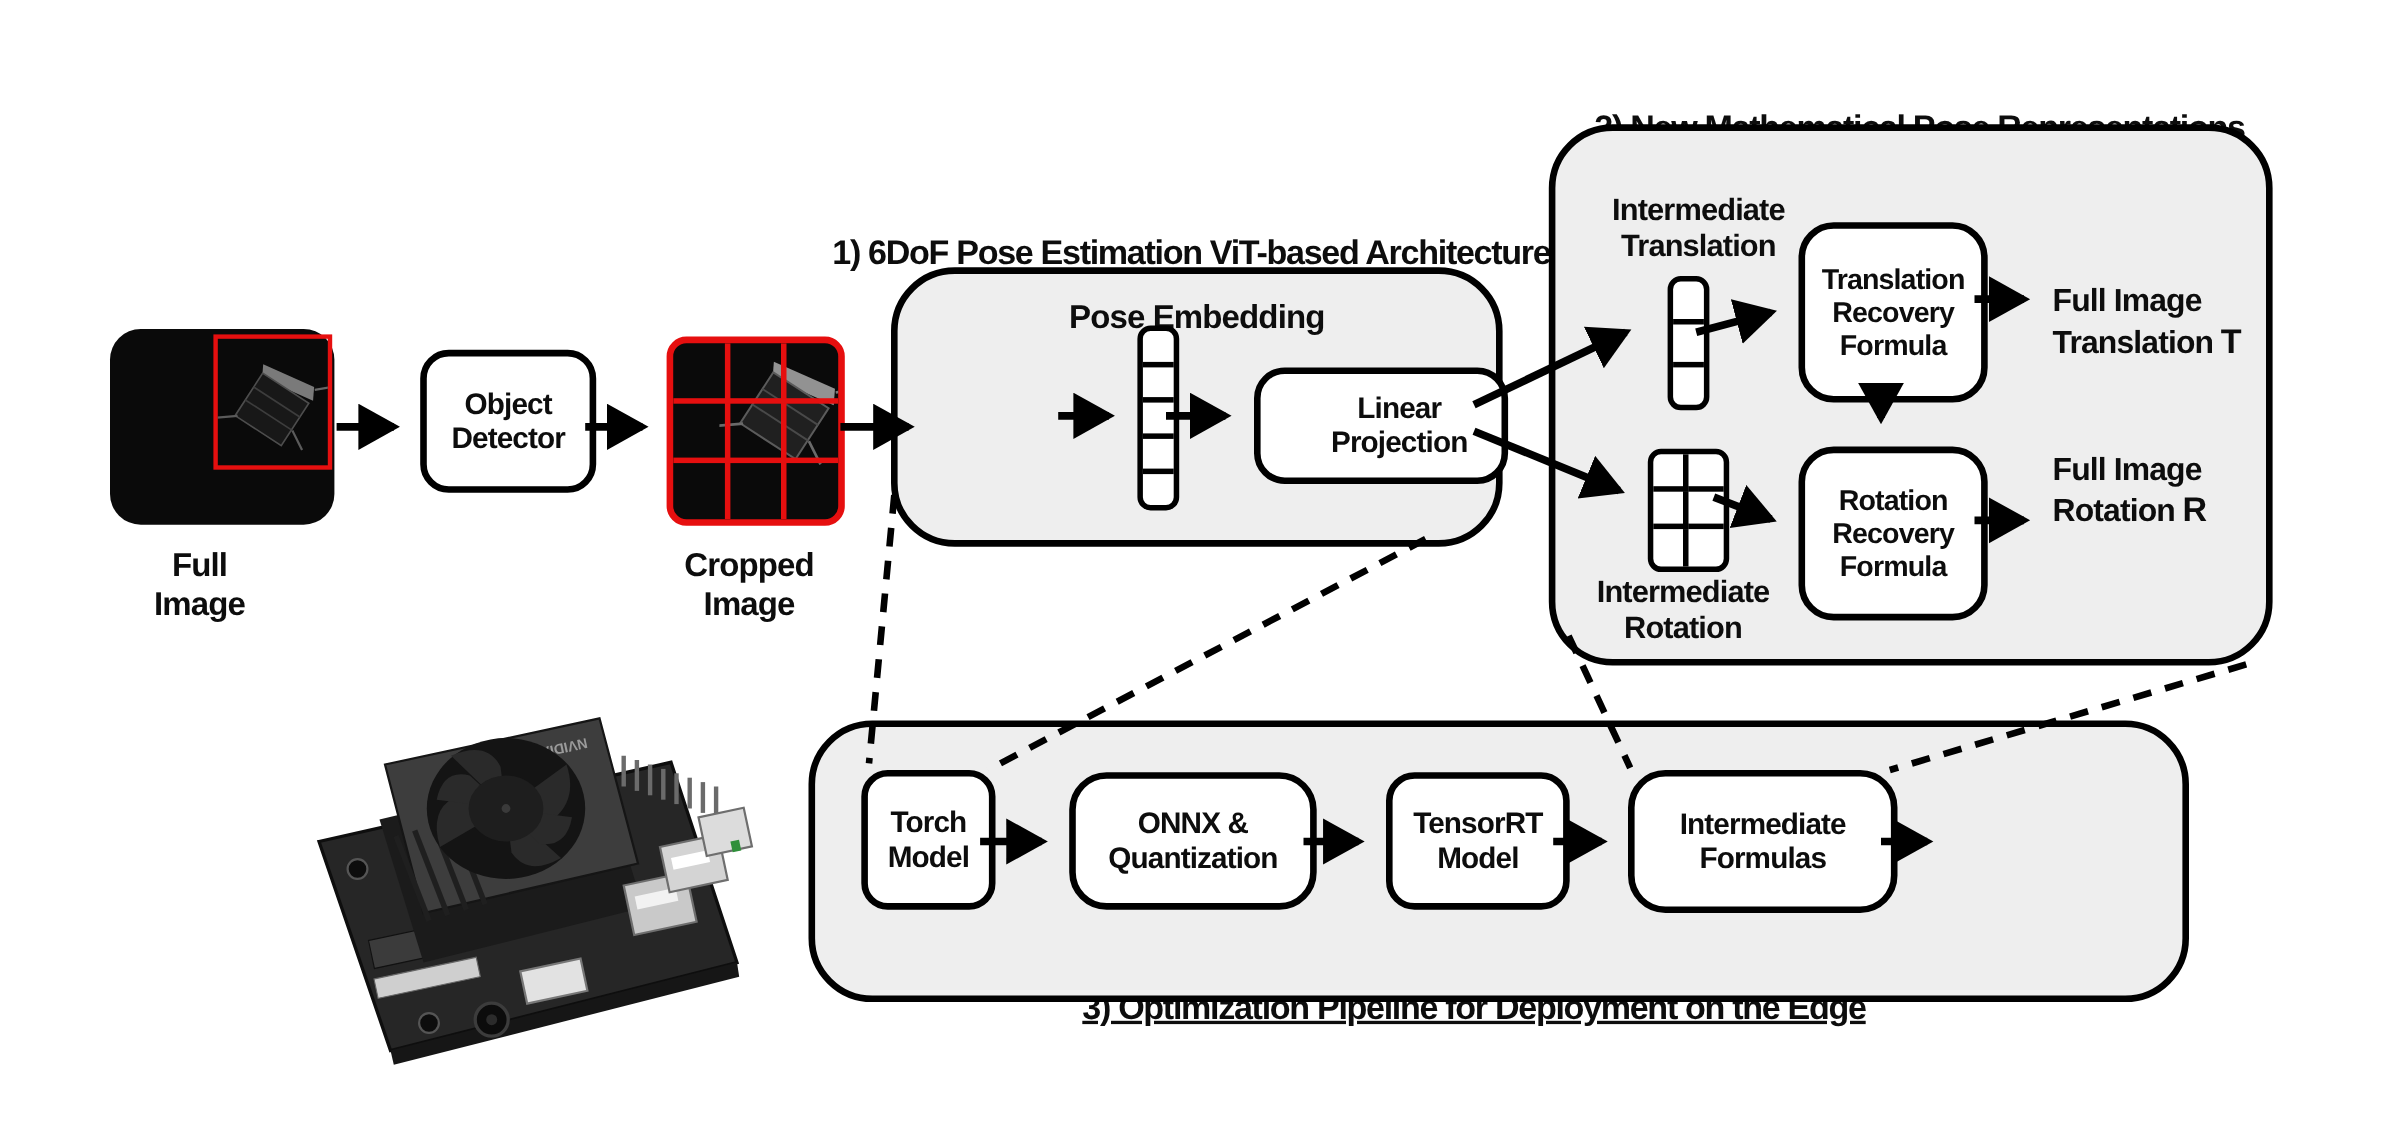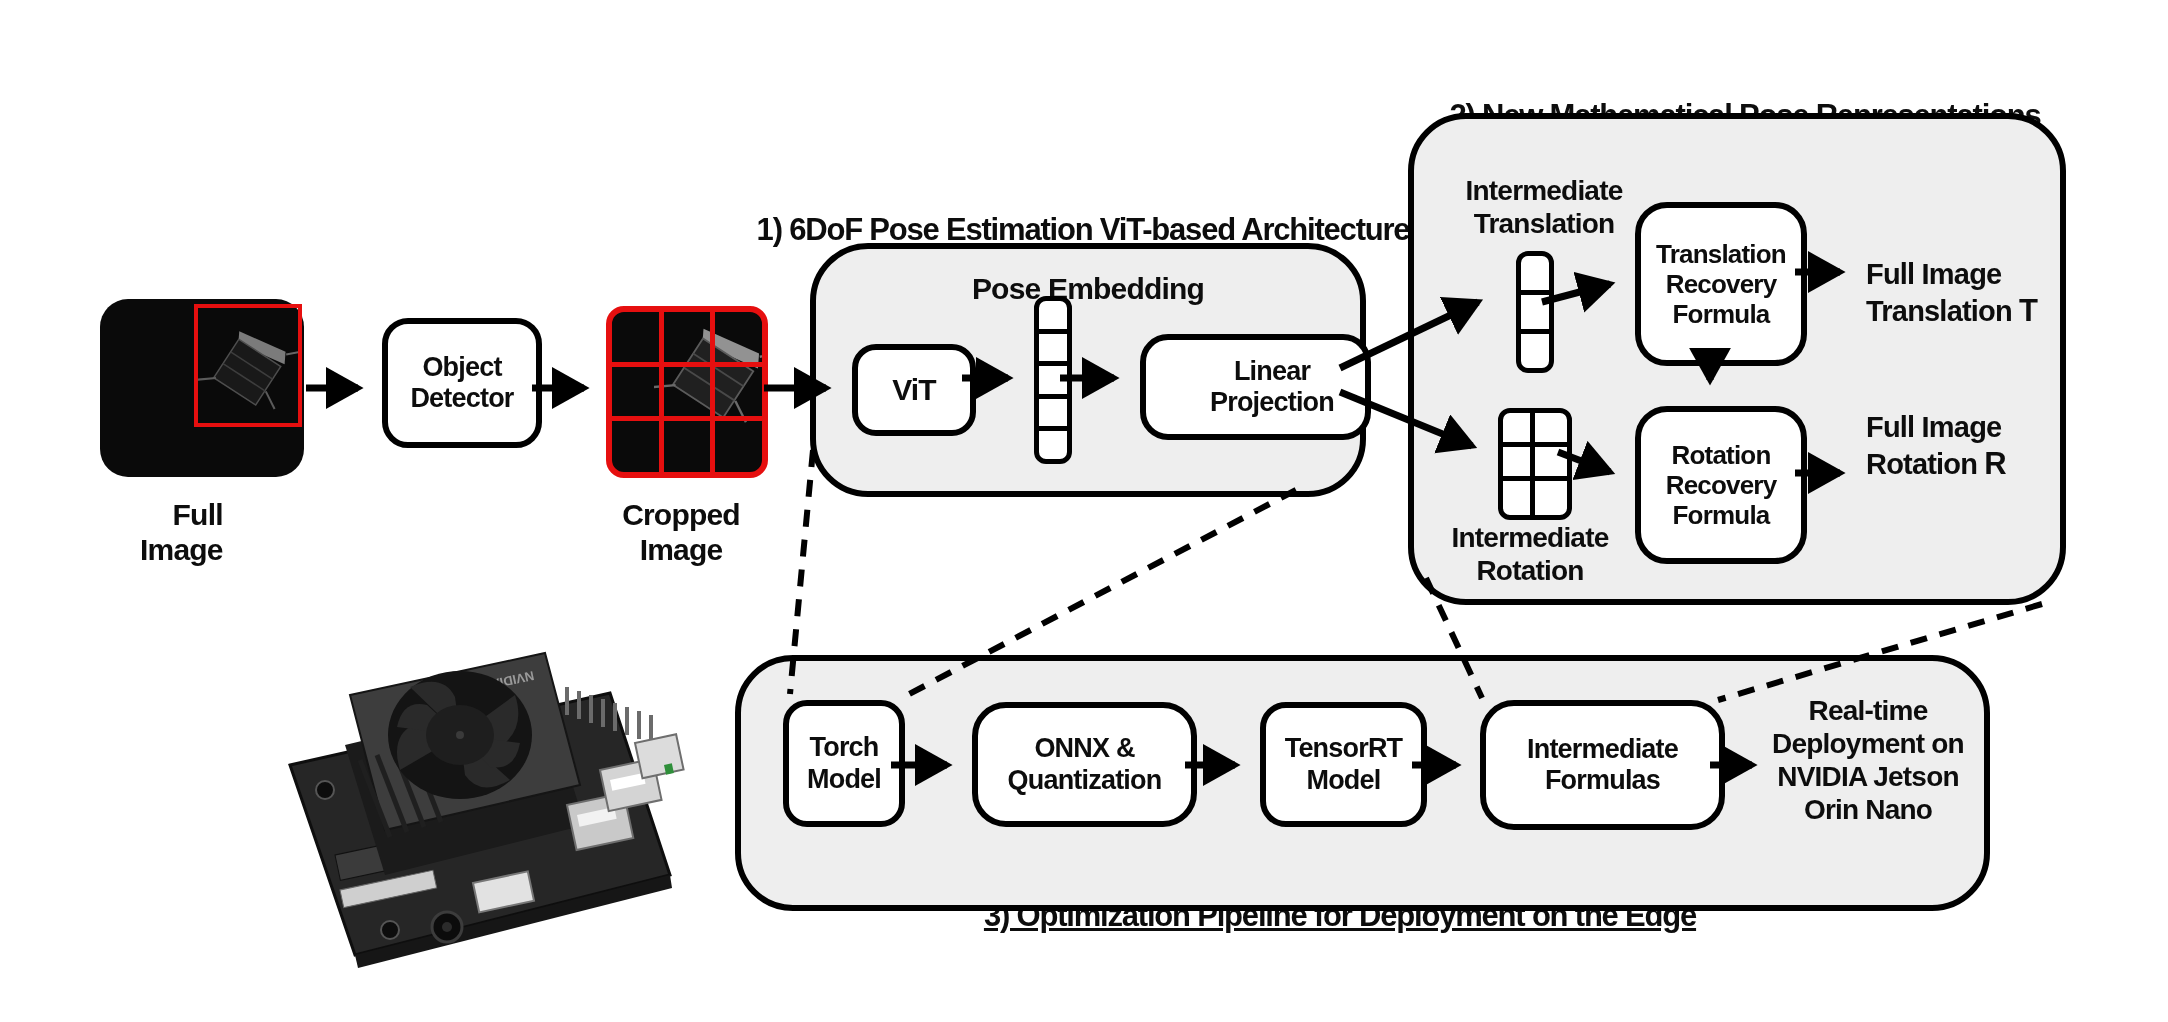--- a/index.html
+++ b/index.html
@@ -61,21 +61,21 @@
           <rect x="28" y="33" width="50" height="46" fill="#1c1c1c" stroke="#5a5a5a" stroke-width="1.5"></rect>
           <line x1="28" y1="48" x2="78" y2="48" stroke="#474747" stroke-width="1.5"></line>
           <line x1="28" y1="62" x2="78" y2="62" stroke="#474747" stroke-width="1.5"></line>
           <line x1="76" y1="20" x2="93" y2="4" stroke="#777" stroke-width="2"></line>
           <line x1="30" y1="78" x2="12" y2="92" stroke="#6a6a6a" stroke-width="2"></line>
           <line x1="79" y1="62" x2="96" y2="72" stroke="#6a6a6a" stroke-width="2"></line>
         </g>
       </svg>
     </div>
   </div>
-  <div class="side-label pre" style="left:140px;top:497px;text-align:right;font-size:30px;">Full
+  <div class="side-label pre" style="left:140px;top:497px;text-align:center;font-size:30px;">Full
 Image</div>
 
   <div class="node pre z2" style="left:382px;top:318px;width:148px;height:118px;border-radius:26px;">
     <span>Object
 Detector</span>
   </div>
 
   <div class="thumb z2" style="left:606px;top:306px;width:150px;height:160px;border-radius:18px;border:6px solid #e60f0f;">
     <div style="position:absolute;inset:0;overflow:hidden;border-radius:10px;">
       <svg viewBox="0 0 100 100" style="position:absolute;left:28%;top:-4%;width:80%;height:80%;">
@@ -93,23 +93,20 @@
       <div class="gridline" style="left:65%;top:0;width:5px;height:100%;"></div>
       <div class="gridline" style="left:0;top:31%;width:100%;height:5px;"></div>
       <div class="gridline" style="left:0;top:65%;width:100%;height:5px;"></div>
     </div>
   </div>
   <div class="side-label pre" style="left:581px;top:497px;width:200px;font-size:30px;">Cropped
 Image</div>
 
   <div class="container-box" style="left:810px;top:243px;width:544px;height:242px;">
     <div class="side-label" style="left:0;right:0;top:22px;font-size:30px;">Pose Embedding</div>
-    <div class="node" style="left:36px;top:95px;width:112px;height:80px;border-radius:24px;font-size:30px;">
-      <span>ViT</span>
-    </div>
     <div class="vec" style="left:218px;top:47px;width:28px;height:158px;">
       <div class="cell"></div>
         <div class="cell"></div>
       <div class="cell"></div>
         <div class="cell"></div>
       <div class="cell"></div>
     </div>
     <div class="node pre" style="left:324px;top:85px;width:186px;height:94px;border-radius:28px;padding-left:33px;">
       <span>Linear
 Projection</span>
@@ -165,24 +162,20 @@
 Quantization</span>
     </div>
     <div class="node pre" style="left:519px;top:41px;width:155px;height:113px;border-radius:26px;">
       <span>TensorRT
 Model</span>
     </div>
     <div class="node pre" style="left:739px;top:39px;width:233px;height:118px;border-radius:34px;">
       <span>Intermediate
 Formulas</span>
     </div>
-    <div class="side-label pre" style="left:1022px;top:33px;width:210px;">Real-time
-Deployment on
-NVIDIA Jetson
-Orin Nano</div>
   </div>
 
   <svg class="abs" style="left:215px;top:575px;" width="500" height="395" viewBox="0 0 500 395">
     <g>
 
       <polygon points="75,190 395,118 455,300 140,380" fill="#262626" stroke="#0e0e0e" stroke-width="3"></polygon>
       <polygon points="140,380 455,300 457,313 143,393" fill="#161616"></polygon>
 
       <circle cx="110" cy="215" r="9" fill="#0d0d0d" stroke="#555" stroke-width="2"></circle>
       <circle cx="175" cy="355" r="9" fill="#0d0d0d" stroke="#555" stroke-width="2"></circle>

